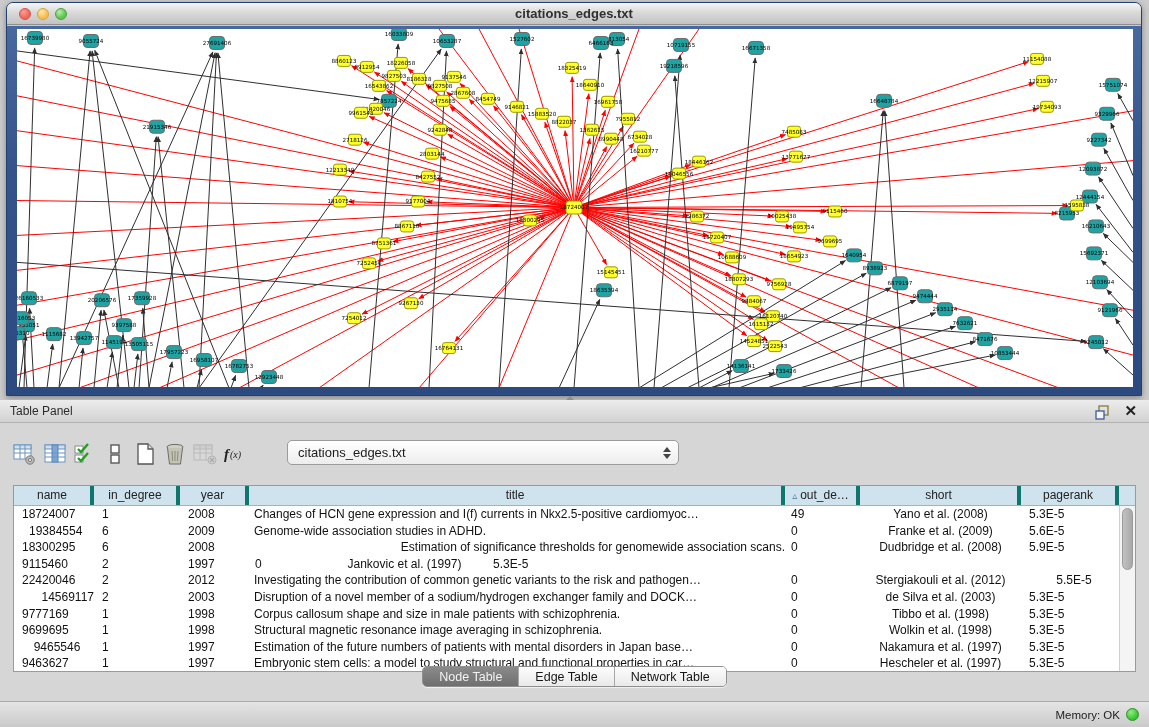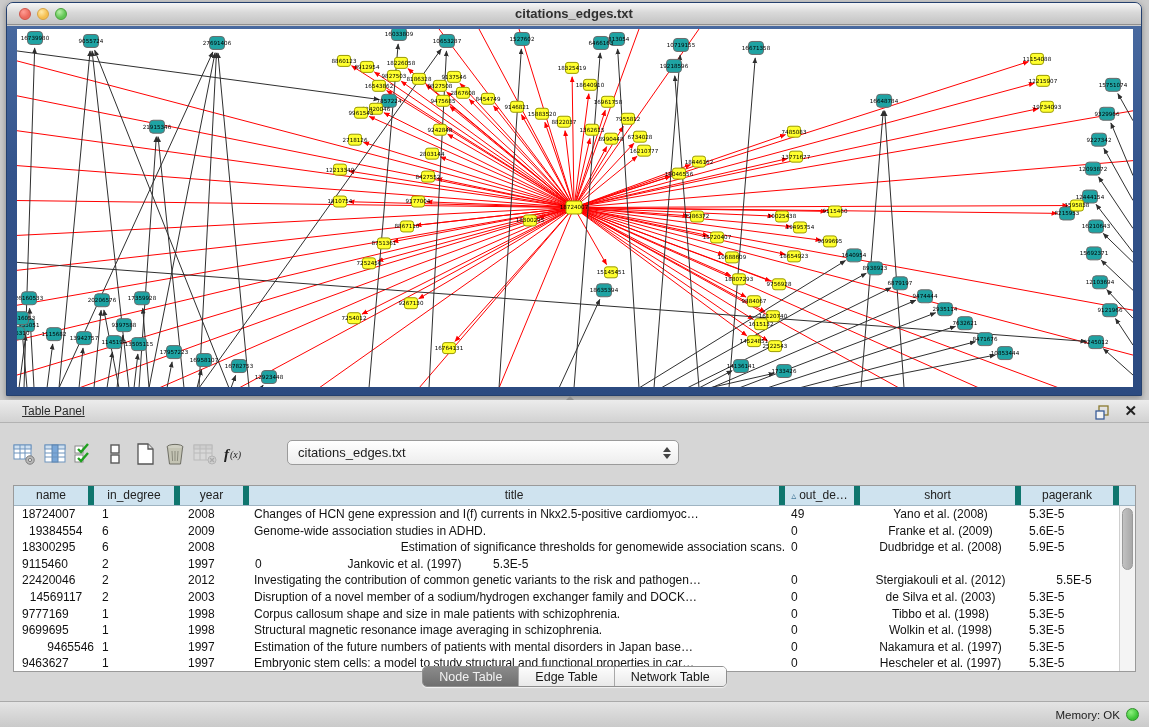--- a/index.html
+++ b/index.html
@@ -25,41 +25,41 @@
     background:linear-gradient(180deg,#48699f 0%,#33538b 40%,#2b4a80 100%); padding:3px 10px 10px 10px; }
   .graph-canvas { width:1116px; height:358px; background:#ffffff; position:relative; }
   .graph-canvas svg { width:100%; height:100%; display:block; }
 
   
   .table-panel { position:absolute; left:0; top:400px; width:1149px; height:327px; background:#d6d6d6; }
   .grip { position:absolute; left:565px; top:-4px; width:0; height:0;
     border-left:5px solid transparent; border-right:5px solid transparent; border-bottom:5px solid #8f8f8f; }
   .panel-titlebar { position:relative; height:23px;
     background:linear-gradient(180deg,#ececec,#d2d2d2); border-bottom:1px solid #b2b2b2; }
-  .panel-title { position:absolute; left:22px; top:4px; font-size:12px; color:#2c2c2c;text-decoration:underline; }
+  .panel-title { position:absolute; left:10px; top:4px; font-size:12px; color:#2c2c2c; }
   .float-btn { position:absolute; right:38px; top:4px; width:16px; height:16px; cursor:pointer; }
   .close-btn { position:absolute; right:12px; top:2px; font-size:15px; font-weight:bold; color:#222; cursor:pointer; }
 
   .toolbar { position:absolute; left:10px; top:33px; height:42px; display:flex; align-items:center; }
   .tool-btn { width:30px; height:30px; display:flex; align-items:center; justify-content:center; cursor:pointer; }
   .tool-btn.disabled { opacity:.45; }
 
   .table-select { position:absolute; left:287px; top:40px; width:392px; height:25px;
     background:linear-gradient(180deg,#ffffff,#ededed); border:1px solid #9b9b9b; border-radius:5px;
     font-size:13px; color:#1c1c1c; display:flex; align-items:center; cursor:pointer; }
   .table-select .val { flex:1; padding-left:10px; }
   .stepper { width:22px; height:100%; display:flex; flex-direction:column; align-items:center; justify-content:center; gap:2px; }
   .tri-up    { width:0; height:0; border-left:4px solid transparent; border-right:4px solid transparent; border-bottom:5px solid #444; }
   .tri-down  { width:0; height:0; border-left:4px solid transparent; border-right:4px solid transparent; border-top:5px solid #444; }
 
   .table-frame { position:absolute; left:13px; top:85px; width:1123px; height:187px;
     background:#ffffff; border:1px solid #9a9a9a; }
   .thead { display:flex; height:20px; background:#cfe3ef; border-bottom:1px solid #9fb4c2; }
   .th { font-size:12px; color:#222; text-align:center; line-height:19px;
-    border-right:6px solid #0f766e; overflow:hidden; white-space:nowrap; cursor:pointer; }
+    border-right:4px solid #0f766e; overflow:hidden; white-space:nowrap; cursor:pointer; }
   .th .sort { color:#4a7d9e; font-size:10px; margin-right:3px; }
   .tbody { position:absolute; left:0; top:20px; right:16px; bottom:0; overflow:hidden; }
   .tr { display:flex; height:16.6px; cursor:default; }
   .td { font-size:12px; color:#111; line-height:16.6px; white-space:nowrap; overflow:hidden; }
   .vscroll { position:absolute; right:0; top:20px; bottom:0; width:16px; background:#f4f4f4; border-left:1px solid #cfcfcf; }
   .vthumb { position:absolute; left:2px; top:2px; width:11px; height:62px; border-radius:6px;
     background:linear-gradient(90deg,#c2c2c2,#a8a8a8); border:1px solid #9a9a9a; cursor:pointer; }
 
   .tabbar { position:absolute; left:0; right:0; top:266px; display:flex; justify-content:center; }
   .seg { display:flex; border:1px solid #8f8f8f; border-radius:5px; overflow:hidden; height:21px;
@@ -849,21 +849,21 @@
           <div class="tr">
             <div class="td" style="width: 80px; text-align: left; padding-left: 8px;">22420046</div>
             <div class="td" style="width: 86px; text-align: left; padding-left: 8px;">2</div>
             <div class="td" style="width: 69px; text-align: left; padding-left: 8px;">2012</div>
             <div class="td" style="width: 536px; text-align: left; padding-left: 5px;">Investigating the contribution of common genetic variants to the risk and pathogen…</div>
             <div class="td" style="width: 75px; text-align: left; padding-left: 6px;">0</div>
             <div class="td" style="width: 161px; text-align: center;">Stergiakouli et al. (2012)</div>
             <div class="td" style="width: 98px; text-align: center; padding-left: 8px;">5.5E-5</div>
           </div>
           <div class="tr">
-            <div class="td" style="width: 80px; text-align: center; padding-left: 4px;">14569117</div>
+            <div class="td" style="width: 80px; text-align: right; padding-left: 4px;">14569117</div>
             <div class="td" style="width: 86px; text-align: left; padding-left: 8px;">2</div>
             <div class="td" style="width: 69px; text-align: left; padding-left: 8px;">2003</div>
             <div class="td" style="width: 536px; text-align: left; padding-left: 5px;">Disruption of a novel member of a sodium/hydrogen exchanger family and DOCK…</div>
             <div class="td" style="width: 75px; text-align: left; padding-left: 6px;">0</div>
             <div class="td" style="width: 161px; text-align: center;">de Silva et al. (2003)</div>
             <div class="td" style="width: 98px; text-align: left; padding-left: 8px;">5.3E-5</div>
           </div>
           <div class="tr">
             <div class="td" style="width: 80px; text-align: left; padding-left: 8px;">9777169</div>
             <div class="td" style="width: 86px; text-align: left; padding-left: 8px;">1</div>
@@ -876,21 +876,21 @@
           <div class="tr">
             <div class="td" style="width: 80px; text-align: left; padding-left: 8px;">9699695</div>
             <div class="td" style="width: 86px; text-align: left; padding-left: 8px;">1</div>
             <div class="td" style="width: 69px; text-align: left; padding-left: 8px;">1998</div>
             <div class="td" style="width: 536px; text-align: left; padding-left: 5px;">Structural magnetic resonance image averaging in schizophrenia.</div>
             <div class="td" style="width: 75px; text-align: left; padding-left: 6px;">0</div>
             <div class="td" style="width: 161px; text-align: center;">Wolkin et al. (1998)</div>
             <div class="td" style="width: 98px; text-align: left; padding-left: 8px;">5.3E-5</div>
           </div>
           <div class="tr">
-            <div class="td" style="width: 80px; text-align: right; padding-left: 6px;">9465546</div>
+            <div class="td" style="width: 80px; text-align: center; padding-left: 6px;">9465546</div>
             <div class="td" style="width: 86px; text-align: left; padding-left: 8px;">1</div>
             <div class="td" style="width: 69px; text-align: left; padding-left: 8px;">1997</div>
             <div class="td" style="width: 536px; text-align: left; padding-left: 5px;">Estimation of the future numbers of patients with mental disorders in Japan base…</div>
             <div class="td" style="width: 75px; text-align: left; padding-left: 6px;">0</div>
             <div class="td" style="width: 161px; text-align: center;">Nakamura et al. (1997)</div>
             <div class="td" style="width: 98px; text-align: left; padding-left: 8px;">5.3E-5</div>
           </div>
           <div class="tr">
             <div class="td" style="width: 80px; text-align: left; padding-left: 8px;">9463627</div>
             <div class="td" style="width: 86px; text-align: left; padding-left: 8px;">1</div>

